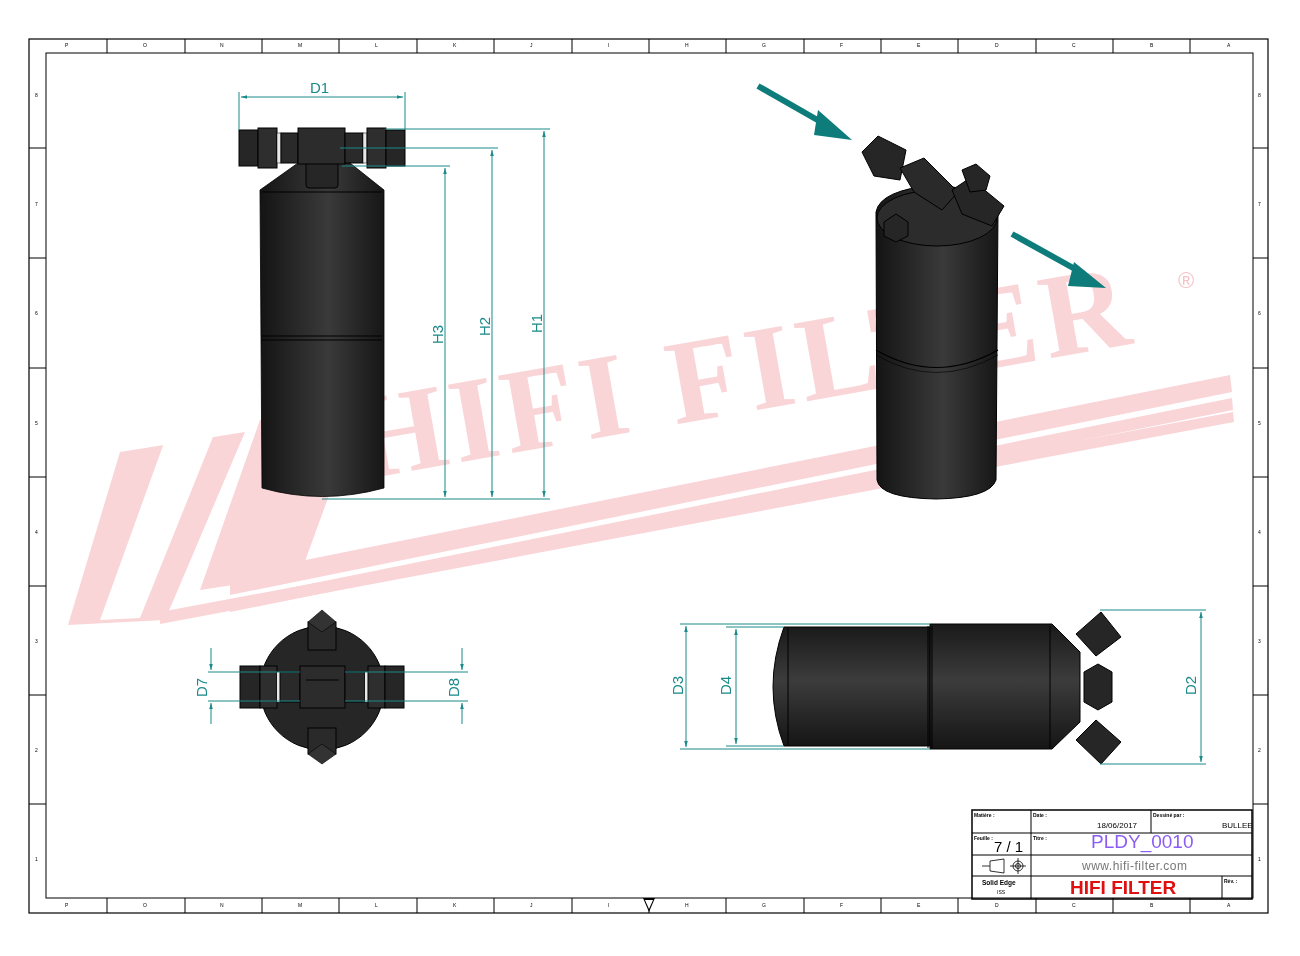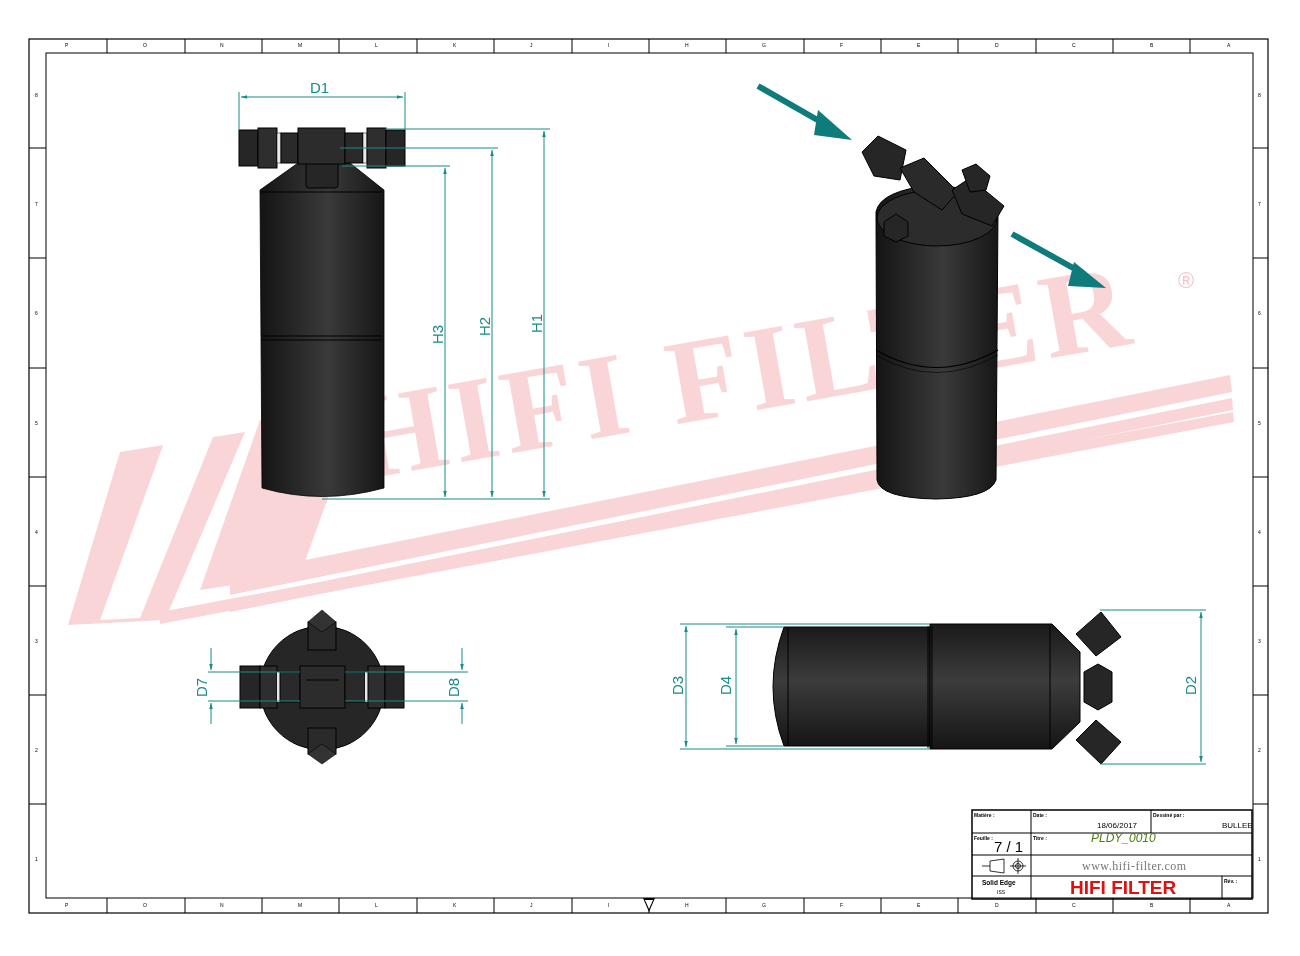--- a/index.html
+++ b/index.html
@@ -1,22 +1,22 @@
 <!DOCTYPE html>
 <html><head>
 <meta charset="utf-8">
 <style>
   html, body { margin:0; padding:0; background:#ffffff; }
   body { width:1300px; height:956px; position:relative; overflow:hidden; font-family:"Liberation Sans", sans-serif; }
   .sheet { position:absolute; left:0; top:0; width:1300px; height:956px; }
   .tb-lbl { position:absolute; font-size:5px; font-weight:bold; }
   .tb-val { position:absolute; font-size:9px; }
-  .title-red { position:absolute; color:#4d7c0f; font-size:12px;font-style:italic; }
+  .title-red { position:absolute; color:#8b5cf6; font-size:19px; }
   .brand-red { position:absolute; color:#e01010; font-size:19px; font-weight:bold; }
-  .url-gray { position:absolute; color:#777; font-size:12px; letter-spacing:0.5px;font-family:Liberation Serif, serif; }
+  .url-gray { position:absolute; color:#777; font-size:12px; letter-spacing:0.5px; }
   .zone-lbl { position:absolute; font-size:5px; font-family:"Liberation Sans", sans-serif; color:#000; }
 </style>
 </head>
 <body>
 
 <svg class="sheet" width="1300" height="956" viewBox="0 0 1300 956" xmlns="http://www.w3.org/2000/svg">
   <defs>
     <linearGradient id="cyl" x1="0" x2="1" y1="0" y2="0">
       <stop offset="0" stop-color="#141414"></stop>
       <stop offset="0.55" stop-color="#3a3a3a"></stop>

